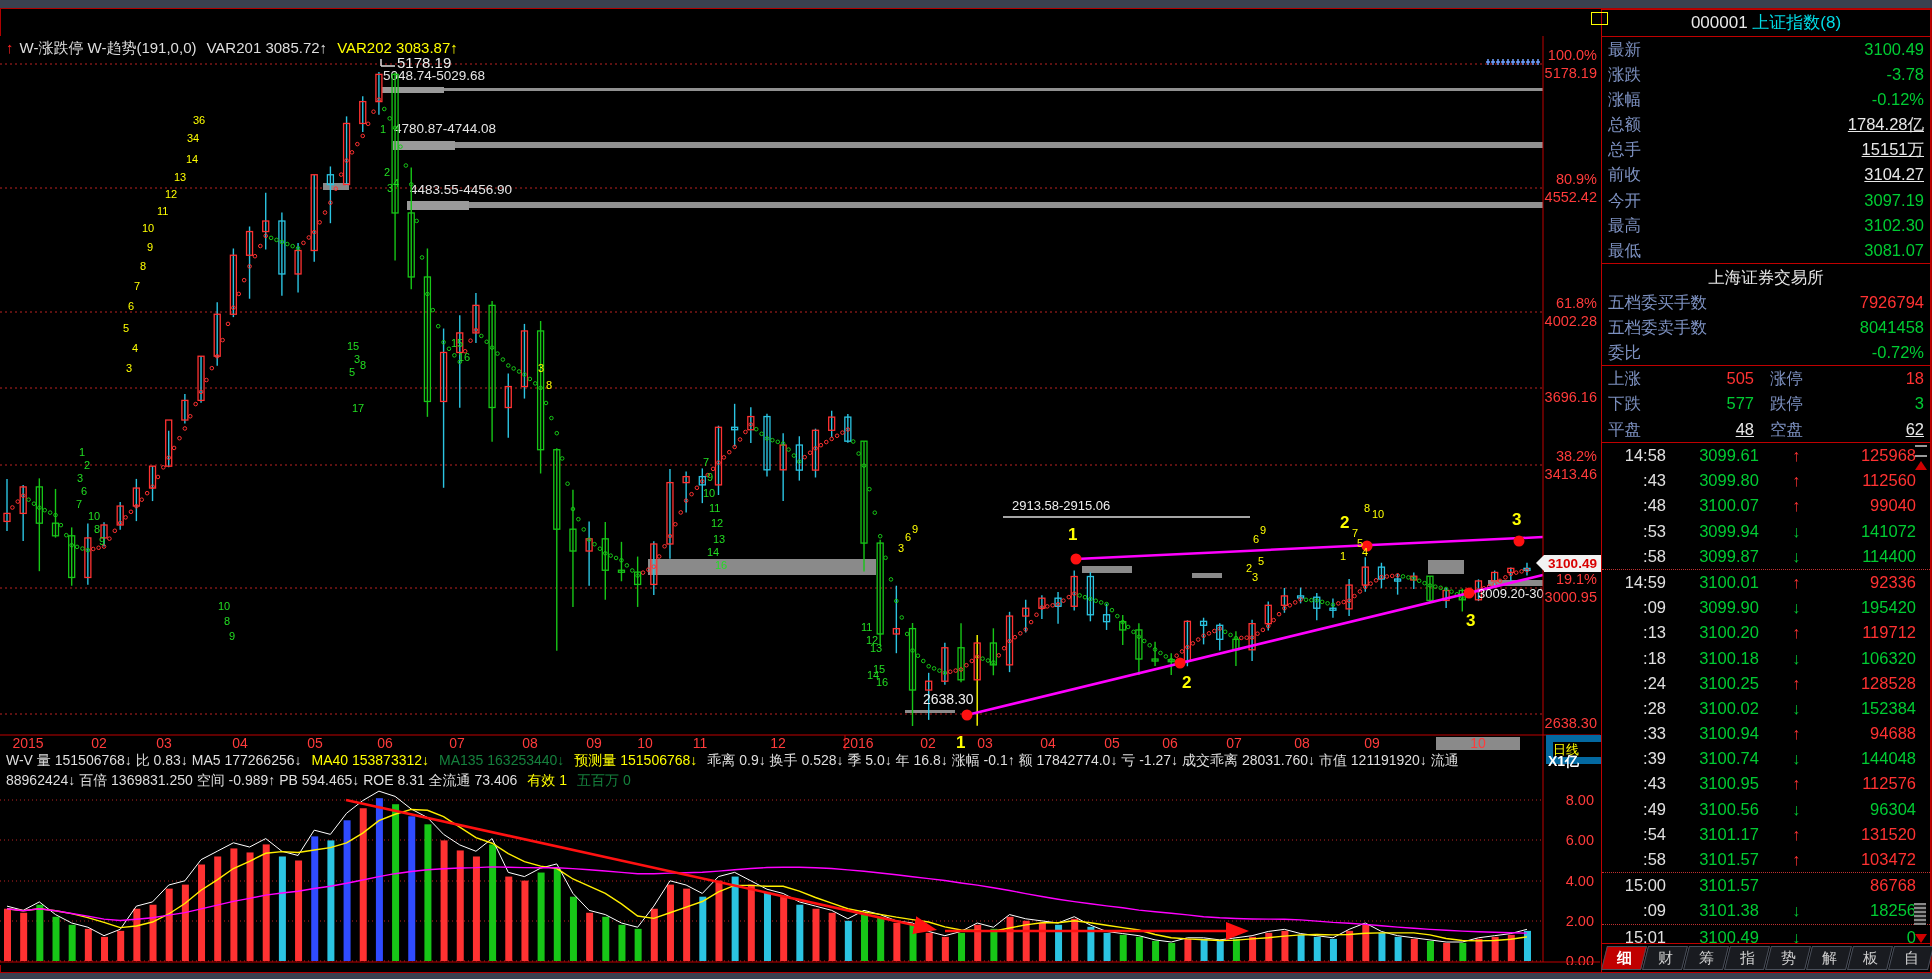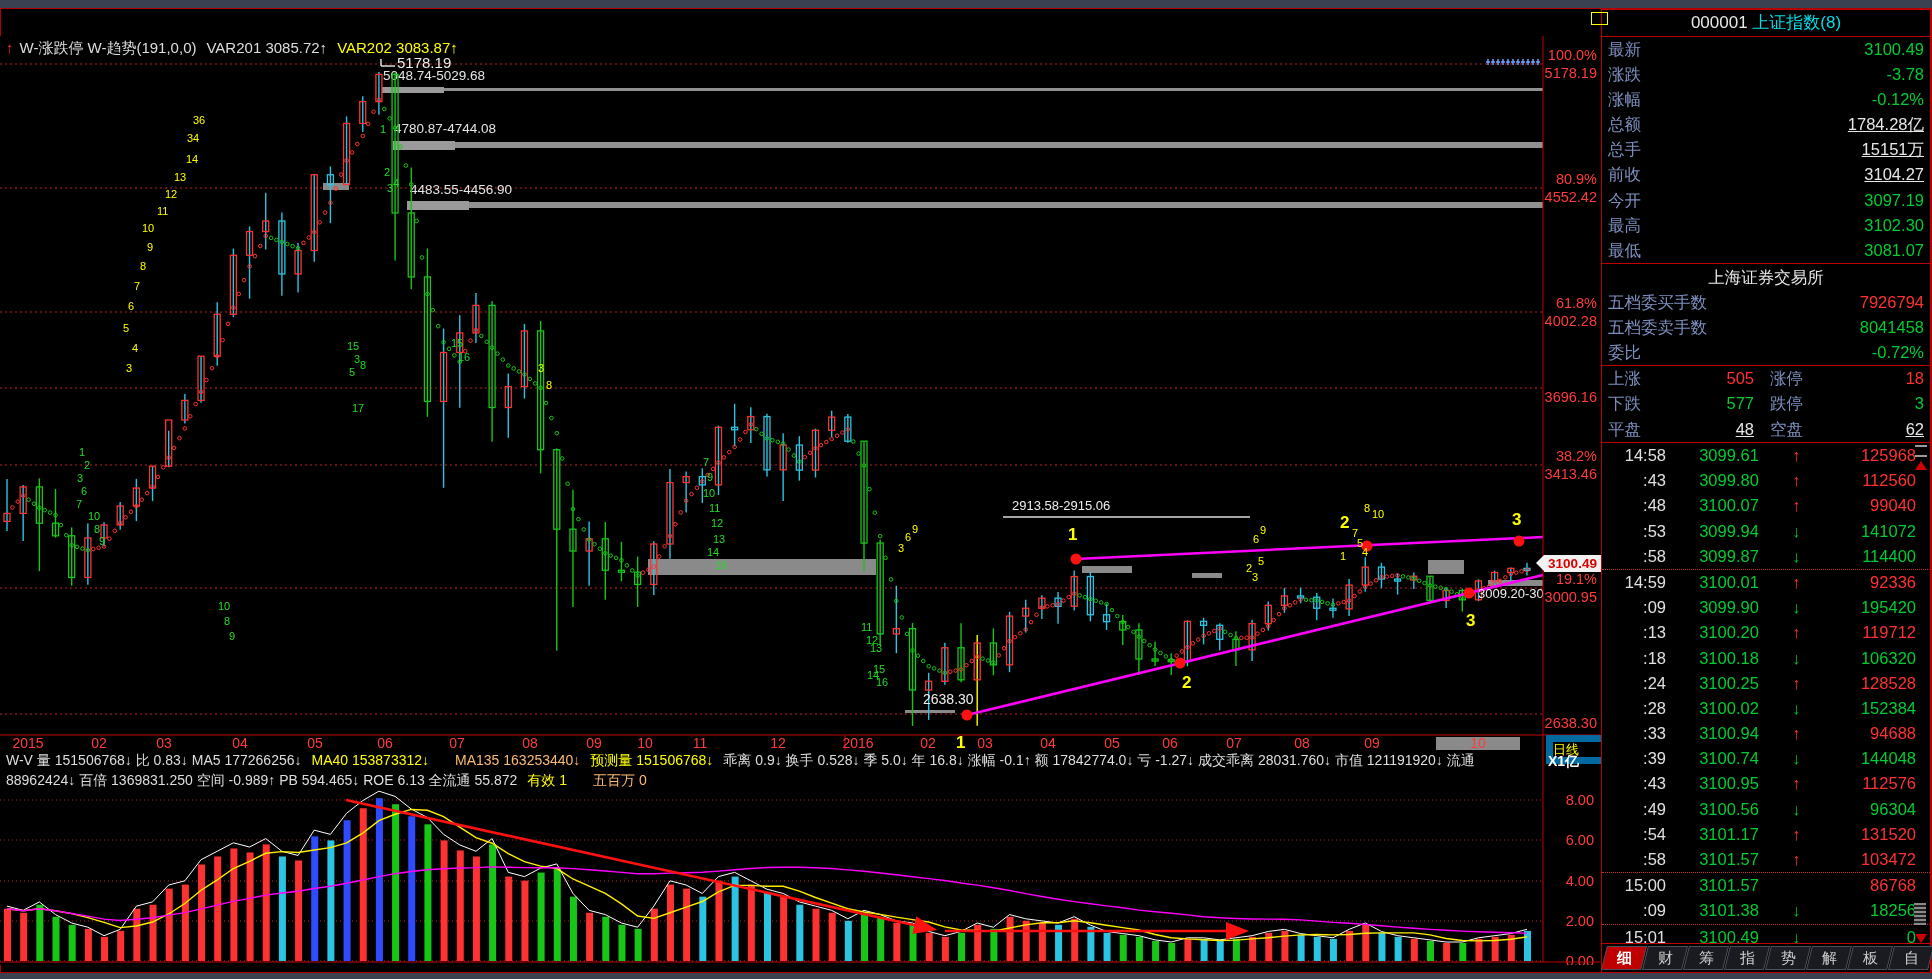--- a/index.html
+++ b/index.html
@@ -6,21 +6,21 @@
   #stage{position:relative;width:1932px;height:979px;background:#000;overflow:hidden;
          font-family:"Liberation Sans",sans-serif;}
   .abs{position:absolute;}
   .nowrap{white-space:nowrap;}
   .strip{background:#3a4150;}
   #infobar{left:6px;top:10px;height:24px;line-height:24px;font-size:15px;z-index:5;}
   #indbar{left:6px;top:38px;height:20px;line-height:20px;font-size:15px;z-index:5;}
   #indbar .arrow{color:#ff2222;font-weight:bold;margin-right:6px;}
   .seg{margin-right:10px;}
   .c-name{color:#ff8080;} .c-date{color:#e8e8e8;} .c-cyan{color:#00dbe6;}
-  .c-w{color:#dedede;} .c-y{color:#ffff00;} .c-m{color:#fdba74;margin-left:16px;}
+  .c-w{color:#dedede;} .c-y{color:#ffff00;} .c-m{color:#15803d;}
   #wvline1,#wvline2{left:6px;font-size:14px;height:18px;line-height:18px;z-index:6;}
   #wvline1{top:751px;} #wvline2{top:771px;}
   svg{position:absolute;left:0;}
   #badge{left:1544px;top:555px;width:57px;height:17px;background:#f2f2f2;color:#d80000;
          font-size:13.5px;font-weight:bold;text-align:center;line-height:17px;z-index:7;}
   #badge:before{content:"";position:absolute;left:-8px;top:0;border-right:8px solid #f2f2f2;
          border-top:8.5px solid transparent;border-bottom:8.5px solid transparent;}
   #periodbox{left:1546px;top:735px;width:50px;height:15px;border:7px solid #0369a1;color:#ffff00;
          font-size:13px;text-align:left;line-height:15px;z-index:7;}
   #volunit{left:1548px;top:753px;width:50px;height:15px;color:#ffffff;font-weight:bold;
@@ -831,21 +831,21 @@
       <polyline points="7,906.127 23.17,910.348 39.34,901.906 55.510000000000005,914.569 71.68,923.011 87.85000000000001,927.232 104.02000000000001,935.674 120.19000000000001,929.3425 136.36,906.127 152.53000000000003,901.906 168.70000000000002,885.0219999999999 184.87,880.801 201.04000000000002,859.696 217.21000000000004,851.254 233.38000000000002,842.812 249.55,847.033 265.72,838.591 281.89000000000004,851.254 298.06000000000006,855.475 314.23,830.149 330.40000000000003,834.37 346.57000000000005,813.265 362.74,800.602 378.91,791.155 395.08000000000004,796.381 411.25000000000006,809.044 427.4200000000001,817.486 443.59000000000003,834.37 459.76000000000005,844.9225 475.93000000000006,851.254 492.1,838.591 508.27000000000004,872.359 524.44,876.5799999999999 540.61,868.1379999999999 556.7800000000001,863.917 572.95,893.4639999999999 589.1200000000001,910.348 605.2900000000001,914.569 621.46,923.011 637.6300000000001,927.232 653.8000000000001,906.127 669.97,880.801 686.1400000000001,885.0219999999999 702.3100000000001,893.4639999999999 718.48,876.5799999999999 734.6500000000001,872.359 750.82,880.801 766.9900000000001,889.2429999999999 783.1600000000001,893.4639999999999 799.33,901.906 815.5000000000001,906.127 831.6700000000001,910.348 847.8400000000001,918.79 864.0100000000001,910.348 880.1800000000001,914.569 896.3500000000001,920.9005 912.5200000000001,923.011 928.69,931.453 944.8600000000001,935.674 961.0300000000001,931.453 977.2,923.011 993.3700000000001,927.232 1009.5400000000001,914.569 1025.71,918.79 1041.88,920.9005 1058.0500000000002,923.011 1074.22,916.6795 1090.39,925.1215 1106.5600000000002,931.453 1122.73,933.5635 1138.9,935.674 1155.0700000000002,939.895 1171.2400000000002,942.0055 1187.41,937.7845 1203.5800000000002,937.7845 1219.7500000000002,939.895 1235.92,937.7845 1252.0900000000001,935.674 1268.2600000000002,931.453 1284.43,929.3425 1300.6000000000001,933.5635 1316.7700000000002,935.674 1332.94,937.7845 1349.1100000000001,929.3425 1365.2800000000002,923.011 1381.45,931.453 1397.6200000000001,935.674 1413.7900000000002,937.7845 1429.96,939.895 1446.13,942.0055 1462.3000000000002,942.0055 1478.4700000000003,937.7845 1494.64,935.674 1510.8100000000002,933.5635 1526.9800000000002,929.3425" fill="none" stroke="#ffffff" stroke-width="1"></polyline>
       <polyline points="7,908.74 23.17,910.75 39.34,908.74 55.510000000000005,910.75 71.68,913.564 87.85000000000001,917.5840000000001 104.02000000000001,922.408 120.19000000000001,927.634 136.36,926.026 152.53000000000003,922.006 168.70000000000002,913.966 184.87,903.514 201.04000000000002,890.248 217.21000000000004,879.796 233.38000000000002,868.54 249.55,861.304 265.72,853.264 281.89000000000004,851.656 298.06000000000006,852.46 314.23,850.048 330.40000000000003,847.636 346.57000000000005,842.812 362.74,833.164 378.91,820.702 395.08000000000004,814.27 411.25000000000006,809.4459999999999 427.4200000000001,810.25 443.59000000000003,816.682 459.76000000000005,827.134 475.93000000000006,837.586 492.1,843.2139999999999 508.27000000000004,853.6659999999999 524.44,861.706 540.61,866.1279999999999 556.7800000000001,868.54 572.95,878.992 589.1200000000001,886.228 605.2900000000001,893.4639999999999 621.46,903.9159999999999 637.6300000000001,915.976 653.8000000000001,918.388 669.97,912.76 686.1400000000001,907.132 702.3100000000001,901.504 718.48,891.856 734.6500000000001,885.424 750.82,885.424 766.9900000000001,886.228 783.1600000000001,886.228 799.33,891.052 815.5000000000001,897.484 831.6700000000001,903.112 847.8400000000001,908.74 864.0100000000001,911.956 880.1800000000001,914.3679999999999 896.3500000000001,917.182 912.5200000000001,919.594 928.69,922.006 944.8600000000001,926.83 961.0300000000001,930.046 977.2,930.448 993.3700000000001,931.252 1009.5400000000001,928.0360000000001 1025.71,924.8199999999999 1041.88,922.81 1058.0500000000002,922.81 1074.22,920.8 1090.39,922.81 1106.5600000000002,925.222 1122.73,927.634 1138.9,930.046 1155.0700000000002,934.468 1171.2400000000002,937.684 1187.41,938.89 1203.5800000000002,939.694 1219.7500000000002,940.498 1235.92,940.096 1252.0900000000001,938.89 1268.2600000000002,937.684 1284.43,936.076 1300.6000000000001,934.87 1316.7700000000002,934.468 1332.94,934.87 1349.1100000000001,934.468 1365.2800000000002,933.262 1381.45,932.86 1397.6200000000001,932.86 1413.7900000000002,932.86 1429.96,934.87 1446.13,938.488 1462.3000000000002,940.498 1478.4700000000003,940.9 1494.64,940.498 1510.8100000000002,939.292 1526.9800000000002,936.88" fill="none" stroke="#ffee00" stroke-width="1.4"></polyline>
       <polyline points="7,908.74 23.17,910.75 39.34,908.74 55.510000000000005,910.75 71.68,913.564 87.85000000000001,916.11 104.02000000000001,919.0771428571428 120.19000000000001,920.54875 136.36,919.2366666666667 152.53000000000003,917.785 168.70000000000002,915.1354545454545 184.87,912.5925 201.04000000000002,908.8946153846153 217.21000000000004,905.1507142857142 233.38000000000002,901.37 249.55,898.313125 265.72,895.1429411764706 281.89000000000004,892.995 298.06000000000006,891.2847368421053 314.23,888.5395 330.40000000000003,886.2471428571429 346.57000000000005,883.2495454545455 362.74,879.9882608695652 378.91,876.5799999999999 395.08000000000004,873.6856 411.25000000000006,871.4776923076923 427.4200000000001,869.7311111111111 443.59000000000003,868.6835714285714 459.76000000000005,868.0548275862069 475.93000000000006,867.669 492.1,866.9190322580645 508.27000000000004,867.2209375 524.44,867.6263636363636 540.61,867.7714705882353 556.7800000000001,867.7934285714285 572.95,868.5958333333333 589.1200000000001,869.7894594594595 605.2900000000001,871.026052631579 621.46,872.4053846153846 637.6300000000001,873.81625 653.8000000000001,873.81625 669.97,873.11275 686.1400000000001,872.71075 702.3100000000001,872.20825 718.48,871.10275 734.6500000000001,869.79625 750.82,868.48975 766.9900000000001,867.535 783.1600000000001,867.2335 799.33,867.2335 815.5000000000001,867.736 831.6700000000001,868.4395 847.8400000000001,869.8465 864.0100000000001,871.2535 880.1800000000001,872.962 896.3500000000001,874.72075 912.5200000000001,876.73075 928.69,878.64025 944.8600000000001,880.54975 961.0300000000001,882.9617499999999 977.2,885.0722499999999 993.3700000000001,887.78575 1009.5400000000001,890.49925 1025.71,893.5645 1041.88,896.52925 1058.0500000000002,899.24275 1074.22,901.6044999999999 1090.39,903.7652499999999 1106.5600000000002,905.8254999999999 1122.73,907.78525 1138.9,910.0967499999999 1155.0700000000002,911.70475 1171.2400000000002,913.2624999999999 1187.41,914.92075 1203.5800000000002,916.6795 1219.7500000000002,917.785 1235.92,918.43825 1252.0900000000001,918.94075 1268.2600000000002,919.14175 1284.43,919.192 1300.6000000000001,919.84525 1316.7700000000002,921.15175 1332.94,922.408 1349.1100000000001,923.26225 1365.2800000000002,924.36775 1381.45,925.77475 1397.6200000000001,927.08125 1413.7900000000002,928.237 1429.96,929.3425 1446.13,930.29725 1462.3000000000002,931.1514999999999 1478.4700000000003,931.80475 1494.64,932.2067499999999 1510.8100000000002,932.7595 1526.9800000000002,933.11125" fill="none" stroke="#ff00ff" stroke-width="1.4"></polyline>
       <line x1="346" y1="800" x2="932" y2="929" stroke="#ff1111" stroke-width="2.6" marker-end="url(#ah)"></line>
       <line x1="945" y1="931" x2="1244" y2="931" stroke="#ff1111" stroke-width="2.6" marker-end="url(#ah)"></line>
       <line x1="0" y1="962" x2="1600" y2="962" stroke="#c00000" stroke-width="1"></line>
       <line x1="1543" y1="750" x2="1543" y2="962" stroke="#c00000" stroke-width="1"></line>
     </svg>
 
   <div class="abs nowrap" id="wvline1"><span class="seg c-w">W-V  量 151506768↓ 比 0.83↓ MA5 177266256↓</span><span class="seg c-y">MA40 153873312↓</span><span class="seg c-m">MA135 163253440↓</span><span class="seg c-y">预测量 151506768↓</span><span class="seg c-w">乖离 0.9↓ 换手 0.528↓ 季 5.0↓ 年 16.8↓ 涨幅 -0.1↑ 额 17842774.0↓ 亏 -1.27↓ 成交乖离 28031.760↓ 市值 121191920↓ 流通</span></div>
-  <div class="abs nowrap" id="wvline2"><span class="seg c-w">88962424↓ 百倍 1369831.250 空间 -0.989↑ PB 594.465↓ ROE 6.13 全流通 55.872</span><span class="seg c-y">有效 1</span><span class="seg c-m">五百万 0</span></div>
+  <div class="abs nowrap" id="wvline2"><span class="seg c-w">88962424↓ 百倍 1369831.250 空间 -0.989↑ PB 594.465↓ ROE 8.31 全流通 73.406</span><span class="seg c-y">有效 1</span><span class="seg c-m">五百万 0</span></div>
 
   <div class="abs" id="badge">3100.49</div>
   <div class="abs" id="periodbox">日线</div>
   <div class="abs" id="volunit">X1亿</div>
   <div class="abs" id="ybox"></div>
 
   <div class="abs" id="panel">
     <div id="ptitle">
       <span class="code">000001</span>
       <span> </span>

